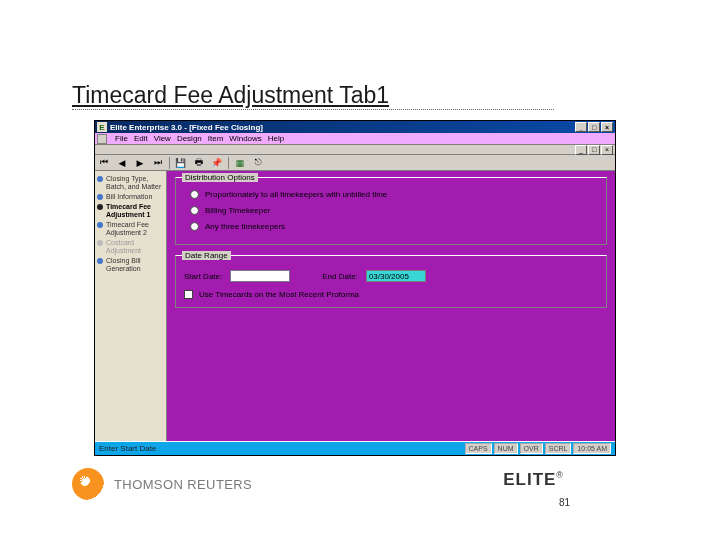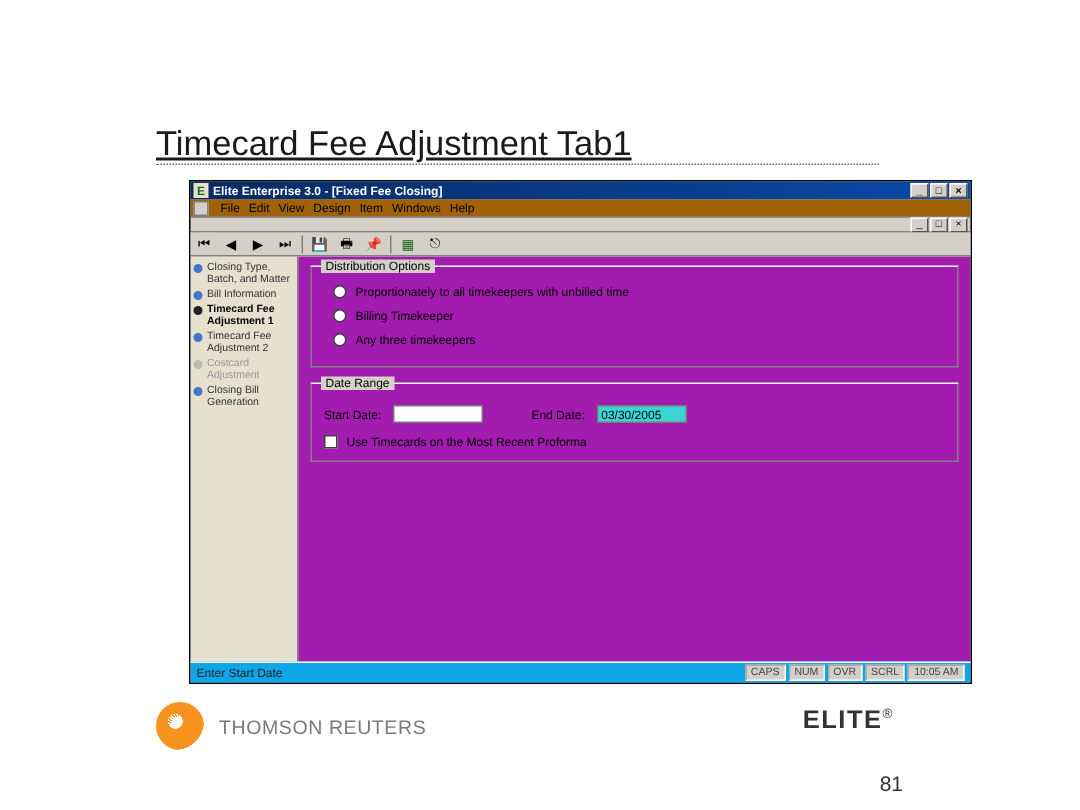--- a/index.html
+++ b/index.html
@@ -1,27 +1,27 @@
 <!DOCTYPE html>
 <html><head>
 <meta charset="utf-8">
 <style>
   * { box-sizing: border-box; margin: 0; padding: 0; }
   html, body { width: 720px; height: 540px; font-family: Arial, sans-serif; background: #fff; }
-  .slide { width: 644px; height: 540px; position: relative; background: #fff; margin-left: 32px; }
+  .slide { width: 644px; height: 540px; position: relative; background: #fff; }
   .slide-title { position: absolute; top: 82px; left: 72px; font-size: 23px; font-weight: 400; color: #1a1a1a; text-decoration: underline; }
   .dotted-line { position: absolute; top: 109px; left: 72px; right: 90px; border-top: 1px dotted #666; }
   .app-window { position: absolute; top: 120px; left: 94px; width: 522px; height: 336px; border: 1px solid #000; background: #d4d0c8; display: flex; flex-direction: column; font-size: 8px; }
   .titlebar { height: 12px; background: linear-gradient(to right, #082a62, #0a4aa8); display: flex; align-items: center; padding: 0 2px; color: #fff; font-weight: bold; }
   .titlebar-icon { width: 10px; height: 10px; background: #e6e0cf; margin-right: 3px; display:flex; align-items:center; justify-content:center;}
   .titlebar-icon span { color:#1a6b1a; font-size:8px; font-weight:bold;}
   .titlebar-text { flex: 1; white-space: nowrap; overflow: hidden; }
   .win-controls { display: flex; gap: 1px; }
   .win-btn { width: 12px; height: 10px; background: #d4d0c8; border: 1px solid #fff; border-right-color:#555; border-bottom-color:#555; display: flex; align-items: center; justify-content: center; font-size: 7px; color:#000;}
-  .menubar { height: 12px; background: #a16207; display: flex; align-items: center; padding: 0 2px; gap: 6px; border-bottom: 1px solid #808080; }
+  .menubar { height: 12px; background: #f0abfc; display: flex; align-items: center; padding: 0 2px; gap: 6px; border-bottom: 1px solid #808080; }
   .menubar span { font-size: 8px; color: #000; }
   .menu-doc { width: 10px; height: 10px; background: #d4d0c8; margin-right: 2px; border:1px solid #808080;}
   .childbar { height: 10px; display:flex; justify-content:flex-end; padding:0 2px; gap:1px; align-items:center; border-bottom:1px solid #808080;}
   .toolbar { height: 16px; background: #d4d0c8; display: flex; align-items: center; padding: 0 2px; gap: 4px; border-bottom: 1px solid #808080; }
   .tb-btn { width: 14px; height: 13px; background:#d4d0c8; border:1px solid #d4d0c8; display:flex; align-items:center; justify-content:center; font-size:9px;}
   .tb-sep { width:1px; height:12px; background:#808080; }
   .body { flex: 1; display: flex; overflow: hidden; }
   .sidebar { width: 72px; background: #e6e0cf; border-right: 1px solid #808080; padding: 3px 2px; display: flex; flex-direction: column; }
   .nav-item { display: flex; align-items: flex-start; gap: 3px; padding: 1px 0; font-size: 7px; line-height: 8px; color: #333; }
   .nav-bullet { width: 6px; height: 6px; background: #4477cc; border-radius: 50%; flex-shrink: 0; margin-top: 1px; }
@@ -44,21 +44,21 @@
   .status-left { flex:1; font-size:8px; color:#222;}
   .status-cell { height:11px; background:#d4d0c8; border:1px inset #fff; font-size:7px; color:#444; padding:0 3px; display:flex; align-items:center;}
   .footer-logo { position:absolute; top:468px; left:72px; display:flex; align-items:center; gap:10px;}
   .tr-swirl { width:32px; height:32px; border-radius:50%; background: radial-gradient(circle at 40% 40%, #fff 18%, #f7931e 19% 70%, #fff 71%); position:relative;}
   .tr-swirl::after{ content:""; position:absolute; inset:3px; border-radius:50%; background:
     repeating-conic-gradient(#f7931e 0 6deg, transparent 6deg 12deg);
     -webkit-mask: radial-gradient(circle, transparent 35%, #000 36%); mask: radial-gradient(circle, transparent 35%, #000 36%);}
   .tr-text { font-size:13px; color:#7a7a7a; letter-spacing:0.4px; }
   .elite-logo { position:absolute; top:470px; right:80px; font-size:17px; font-weight:bold; letter-spacing:1px; color:#333; }
   .elite-logo sup { font-size:9px; font-weight:normal;}
-  .page-num { position:absolute; bottom:10px; right:74px; font-size:14px; color:#333;}
+  .page-num { position:absolute; bottom:32px; right:74px; font-size:10px; color:#333;}
 </style>
 </head>
 <body>
 <div class="slide">
 
   <div class="slide-title">Timecard Fee Adjustment Tab1</div>
   <div class="dotted-line"></div>
 
   <div class="app-window">
 

